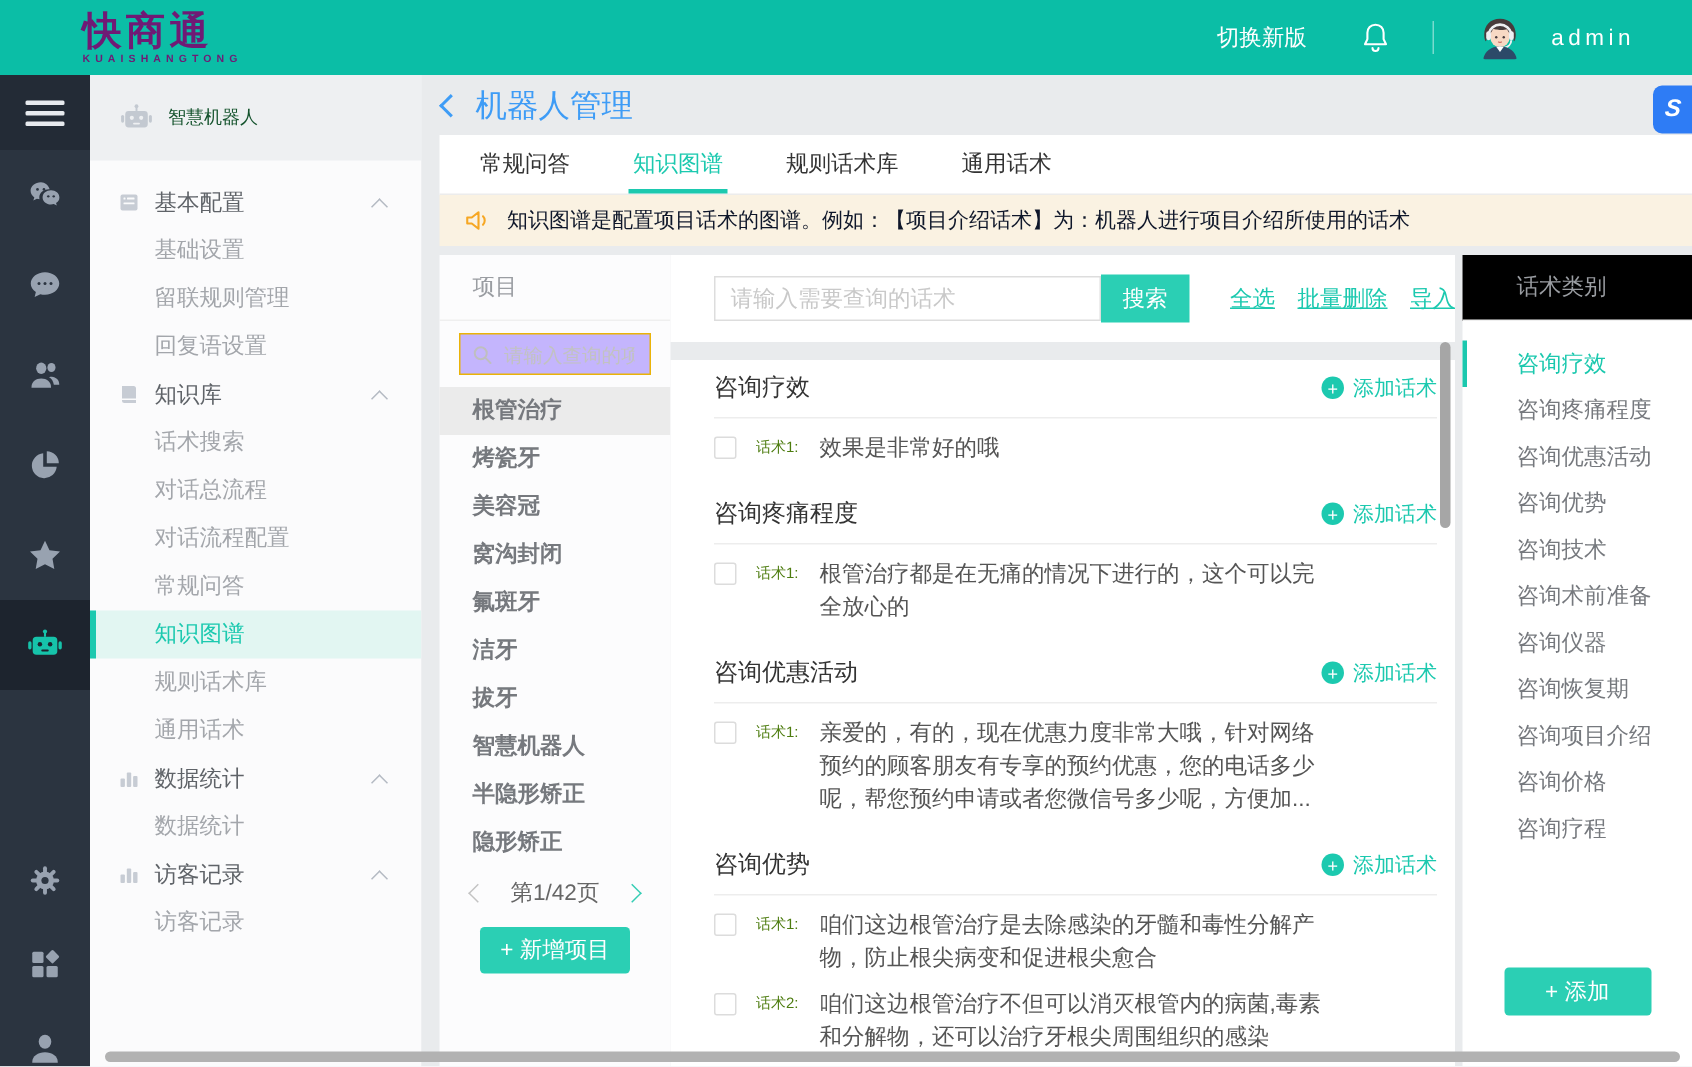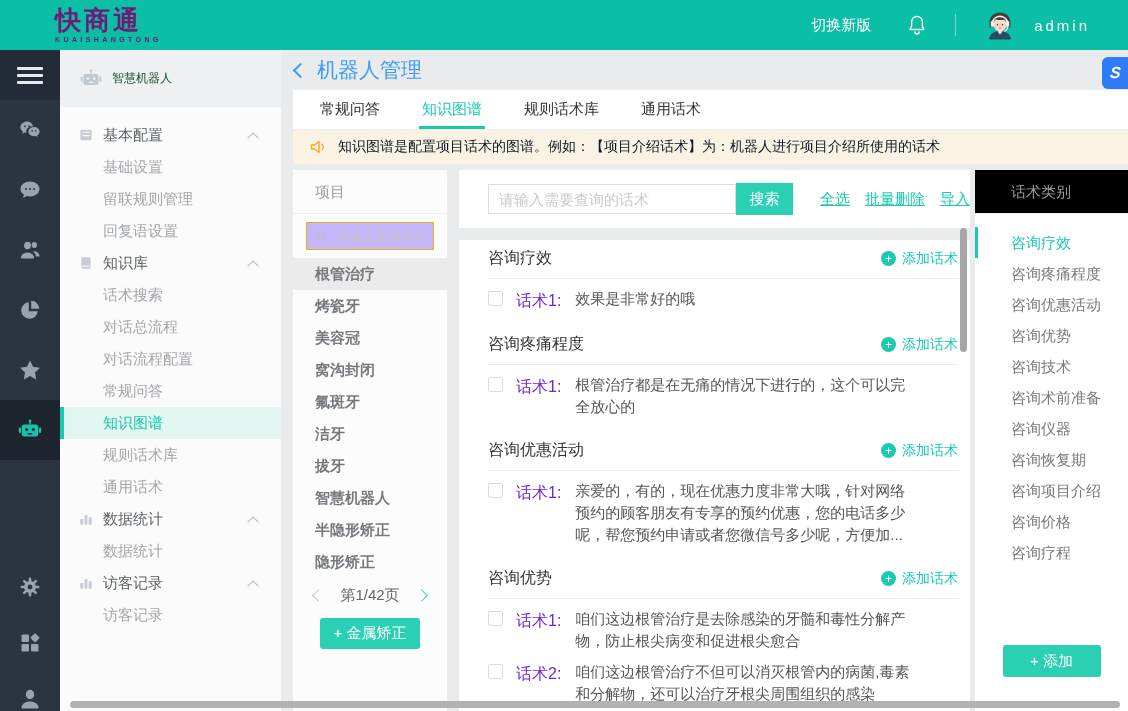--- a/index.html
+++ b/index.html
@@ -60,21 +60,21 @@
           border-bottom:1px solid #ECECEC;box-sizing:border-box;}
   .tab{font-size:15px;color:#333;display:flex;align-items:center;position:relative;cursor:pointer;padding:0 3px;}
   .tab.active{color:#1CC9AF;}
   .tab.active::after{content:"";position:absolute;left:0;right:0;bottom:0;height:3px;background:#1CC9AF;}
   .notice{margin-left:12px;height:34px;background:#FAF2E2;display:flex;align-items:center;
           padding-left:17px;font-size:14px;color:#0f172a;}
   .notice .nicon{display:flex;margin-right:10px;}
   .content-row{margin-left:12px;margin-top:6px;display:flex;height:541px;}
 
   
-  .projects{width:154px;background:#FCFCFD;margin-right:12px;flex:none;}
+  .projects{width:154px;background:#FCFCFD;margin-right:0;flex:none;}
   .p-title{height:43px;line-height:43px;padding-left:22px;color:#9A9DA2;font-size:15px;
            border-bottom:1px solid #EFEFEF;}
   .p-search{padding:8px 13px;}
   .p-search-box{height:26px;background:#c4b5fd;border:1px solid #eab308;display:flex;
                 align-items:center;padding:0 8px;}
   .p-search-box svg{flex:none;margin-right:6px;}
   .p-search-box input{border:none;outline:none;background:transparent;font-size:13px;color:#666;
                       width:100%;font-family:inherit;}
   .p-search-box input::placeholder{color:#C2C2C2;}
   .p-item{height:32px;line-height:32px;padding:0 16px 0 22px;font-size:15px;color:#76797E;
@@ -105,21 +105,21 @@
   .sec{margin-bottom:22px;}
   .sec-head{display:flex;align-items:center;justify-content:space-between;padding-bottom:9px;
             border-bottom:1px solid #EDEDED;}
   .sec-title{font-size:16px;color:#333;}
   .add-script{display:flex;align-items:center;gap:6px;color:#1CC9AF;font-size:14px;cursor:pointer;}
   .plus-circle{width:15px;height:15px;border-radius:50%;background:#1CC9AF;color:#fff;display:flex;
                align-items:center;justify-content:center;font-size:12px;line-height:1;flex:none;}
   .script-row{display:flex;margin-top:9px;}
   .checkbox{width:15px;height:15px;border:1px solid #DCDCDC;border-radius:2px;background:#fff;
             margin-top:3px;flex:none;cursor:pointer;box-sizing:border-box;}
-  .script-label{font-size:16px;color:#6d28d9;margin:3px 14px 0 13px;flex:none;}
+  .script-label{font-size:10px;color:#4d7c0f;margin:3px 14px 0 13px;flex:none;}
   .script-text{font-size:15px;color:#555;line-height:22px;width:336px;}
   .v-scrollbar{position:absolute;right:3px;top:58px;width:7px;height:124px;background:#A6A6A6;
                border-radius:4px;cursor:pointer;}
 
   
   .categories{width:153px;margin-left:5px;background:#fff;position:relative;flex:none;}
   .c-title{height:43px;line-height:43px;padding-left:36px;color:#9A9DA2;font-size:15px;
            background:#000000;border-bottom:1px solid #F0F0F0;}
   .c-list{padding-top:13px;}
   .cat-item{height:31px;line-height:31px;padding-left:33px;font-size:15px;color:#76797E;
@@ -405,21 +405,21 @@
             </div>
             <div class="p-item">
               <span>隐形矫正</span>
             </div>
           </div>
         <div class="p-pagination">
           <span class="pg-chev"></span>
           <span>第1/42页</span>
           <span class="pg-chev right"></span>
         </div>
-        <button class="btn-teal p-add">+ 金属矫正</button>
+        <button class="btn-teal p-add">+ 新增项目</button>
       </section>
 
       <section class="scripts">
         <div class="s-search">
           <input class="s-input" type="text" placeholder="请输入需要查询的话术" style="">
           <button class="s-btn">搜索</button>
           <div class="s-actions" id="script-actions">
               <span class="action-link">全选</span>
               <span class="action-link">批量删除</span>
               <span class="action-link">导入</span>

